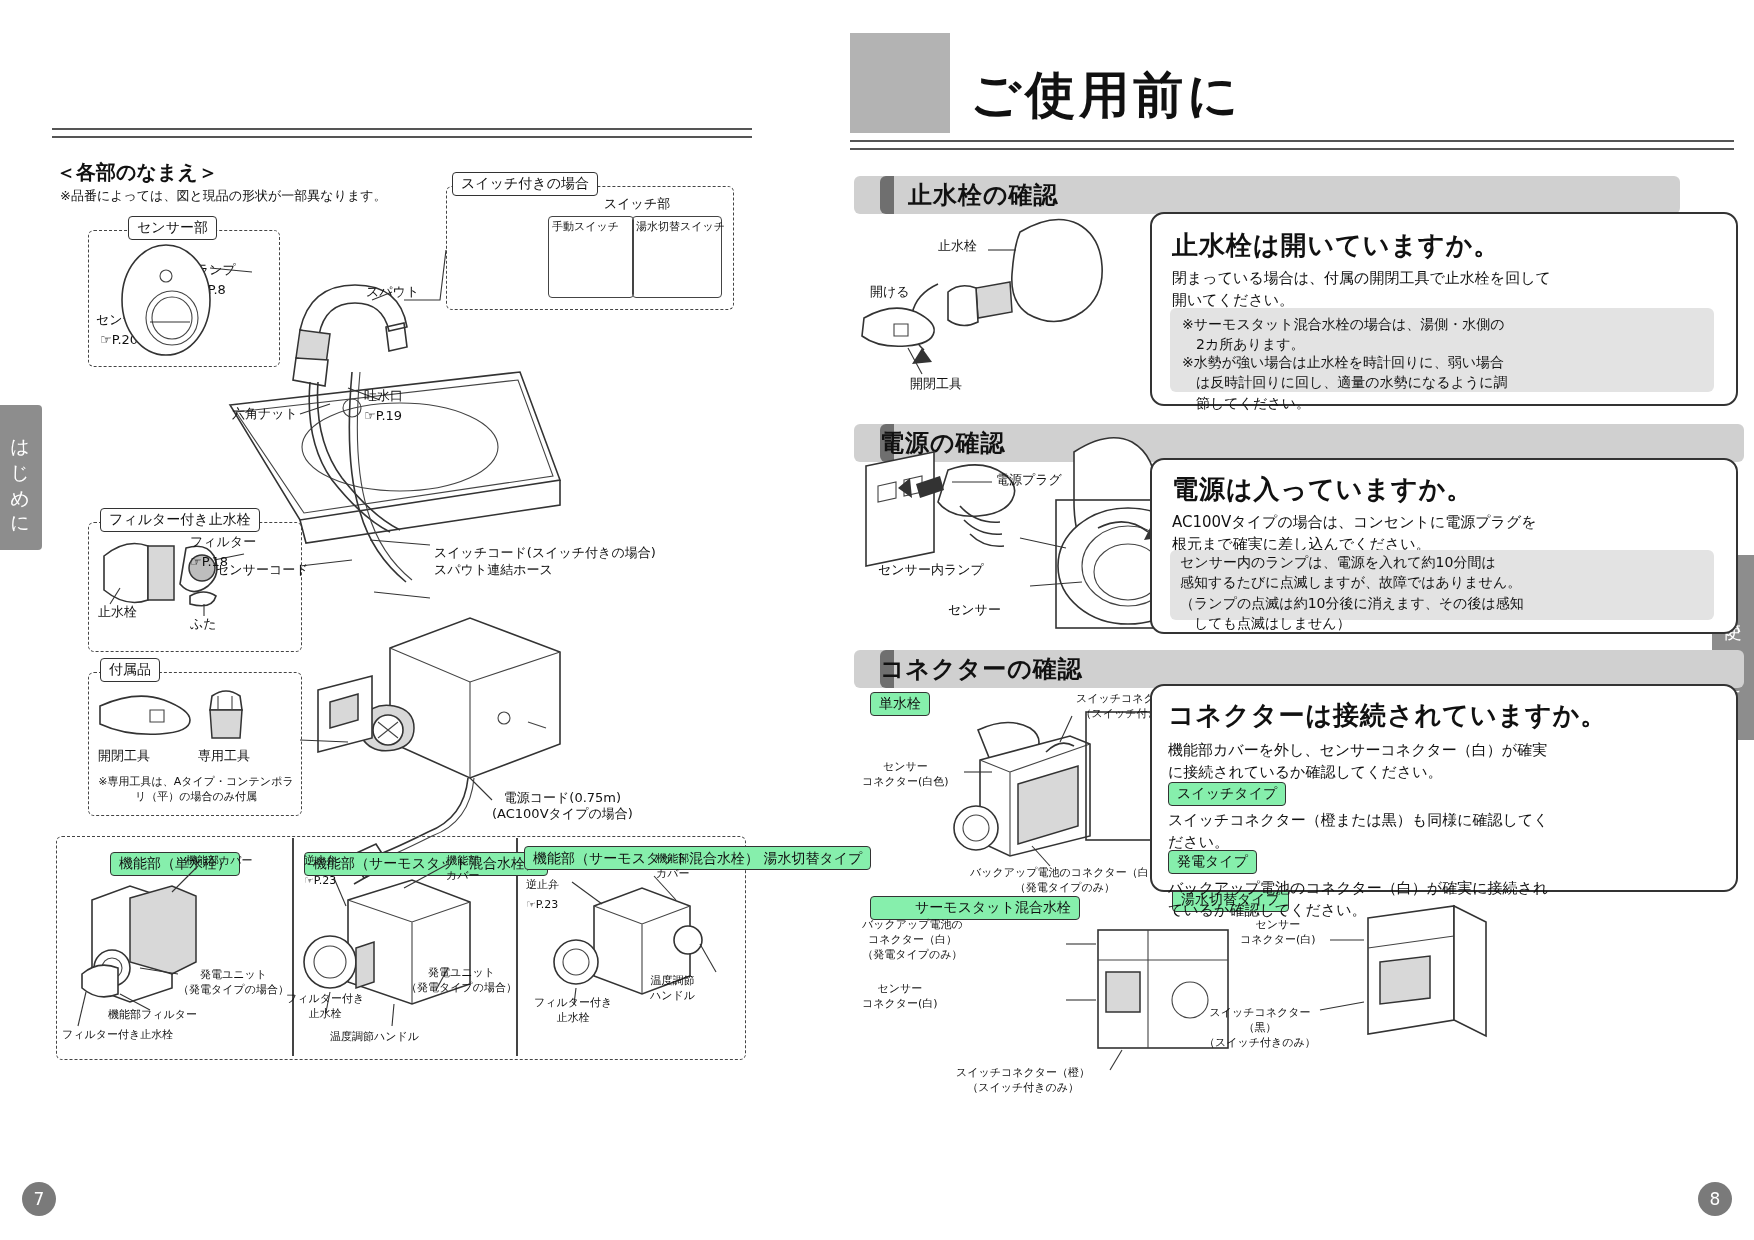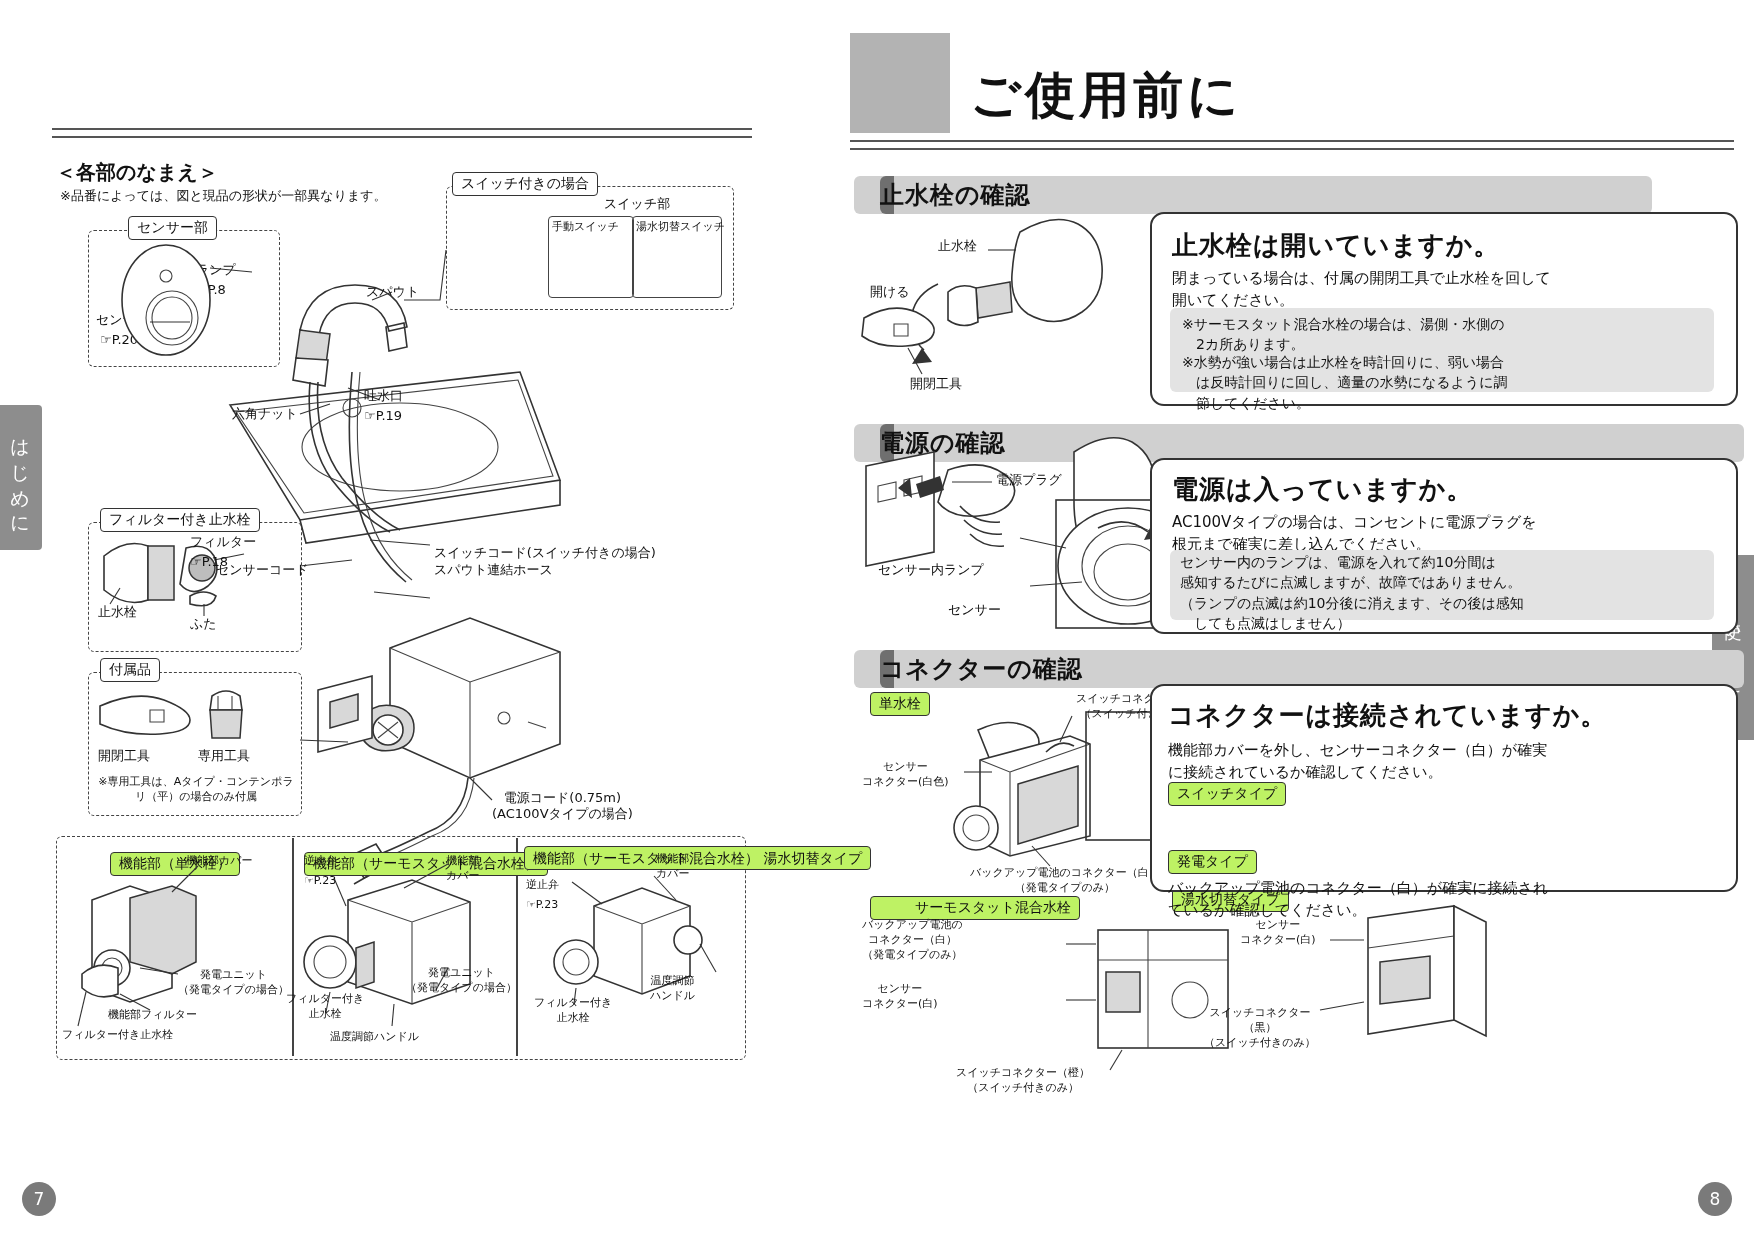--- a/index.html
+++ b/index.html
@@ -10,21 +10,21 @@
   }
   .page{position:absolute;top:0;left:0;width:1754px;height:1240px;}
   
   .dashbox{position:absolute;border:1.5px dashed #444;border-radius:6px;}
   .solidbox{position:absolute;border:1.5px solid #444;border-radius:4px;}
   .lbl{position:absolute;font-size:15px;line-height:1.25;white-space:pre;text-align:center;}
   .lbl.sm{font-size:13px;}
   .lbl.xs{font-size:11px;}
   .tag{position:absolute;border:1.5px solid #333;background:#fff;border-radius:4px;
        font-size:14px;padding:2px 8px;white-space:nowrap;}
-  .tag.shaded{background:#bef264;}
+  .tag.shaded{background:#86efac;}
   .line{position:absolute;background:#333;}
   
   #leftPage{position:absolute;left:0;top:0;width:860px;height:1240px;}
   #leftRule{position:absolute;left:52px;top:128px;width:700px;height:6px;
             border-top:2px solid #555;border-bottom:2px solid #555;}
   #sideTabLeft{position:absolute;left:0;top:405px;width:42px;height:145px;background:#8d8d8d;
       color:#fff;font-size:19px;display:flex;align-items:center;justify-content:center;
       writing-mode:vertical-rl;letter-spacing:4px;border-radius:0 4px 4px 0;}
   #pageNumLeft{position:absolute;left:22px;bottom:24px;width:34px;height:34px;border-radius:50%;
       background:#7a7a7a;color:#fff;font-size:17px;display:flex;align-items:center;justify-content:center;}
@@ -249,21 +249,21 @@
 ハンドル</div>
   </div>
 
   <div id="rightPage">
     <div id="hdrSquare"></div>
     <div id="hdrTitle">ご使用前に</div>
     <div id="hdrRule"></div>
     <div id="sideTabRight">使いかた</div>
     <div id="pageNumRight">8</div>
 
-    <div class="secbar" style="left:-6px;top:176px;width:798px;">
+    <div class="secbar" style="left:-6px;top:176px;width:798px;padding-left:28px;">
       <span class="bar-inner"></span>
       <span>止水栓の確認</span>
     </div>
 
     <svg width="894" height="1240">
       <path class="fillw" d="M160,232 q34,-20 58,-8 q22,12 24,42 q2,30 -20,46 q-26,18 -54,2 q-18,-12 -16,-40 q2,-28 8,-42 z"></path>
       <path class="fillg" d="M150,282 l-34,6 l2,30 l34,-6 z"></path>
       <path class="fillw" d="M116,288 q-16,-6 -28,4 l0,28 q14,10 30,2 z"></path>
       <path class="draw" d="M78,284 q-22,10 -26,30 q-4,22 12,36" marker-end=""></path>
       <path fill="#333" d="M62,348 l10,14 l-20,2 z"></path>
@@ -380,17 +380,19 @@
 コネクター(白)</div>
     <div class="lbl xs" style="left:344px;top:1006px;line-height:1.35;">スイッチコネクター
 （黒）
 （スイッチ付きのみ）</div>
 
     <div class="roundbox" style="left:290px;top:684px;width:584px;height:204px;"></div>
     <div class="bigq" style="left:308px;top:698px;">コネクターは接続されていますか。</div>
     <div class="para" style="left:308px;top:740px;white-space:pre;">機能部カバーを外し、センサーコネクター（白）が確実
 に接続されているか確認してください。</div>
     <div class="tag shaded" style="left:308px;top:782px;">スイッチタイプ</div>
+    <div class="para" style="left:308px;top:810px;white-space:pre;font-size:15px;">スイッチコネクター（橙または黒）も同様に確認してく
+ださい。</div>
     <div class="tag shaded" style="left:308px;top:850px;">発電タイプ</div>
     <div class="para" style="left:308px;top:878px;white-space:pre;font-size:15px;">バックアップ電池のコネクター（白）が確実に接続され
 ているか確認してください。</div>
   </div>
 </div>
 
 </body></html>

